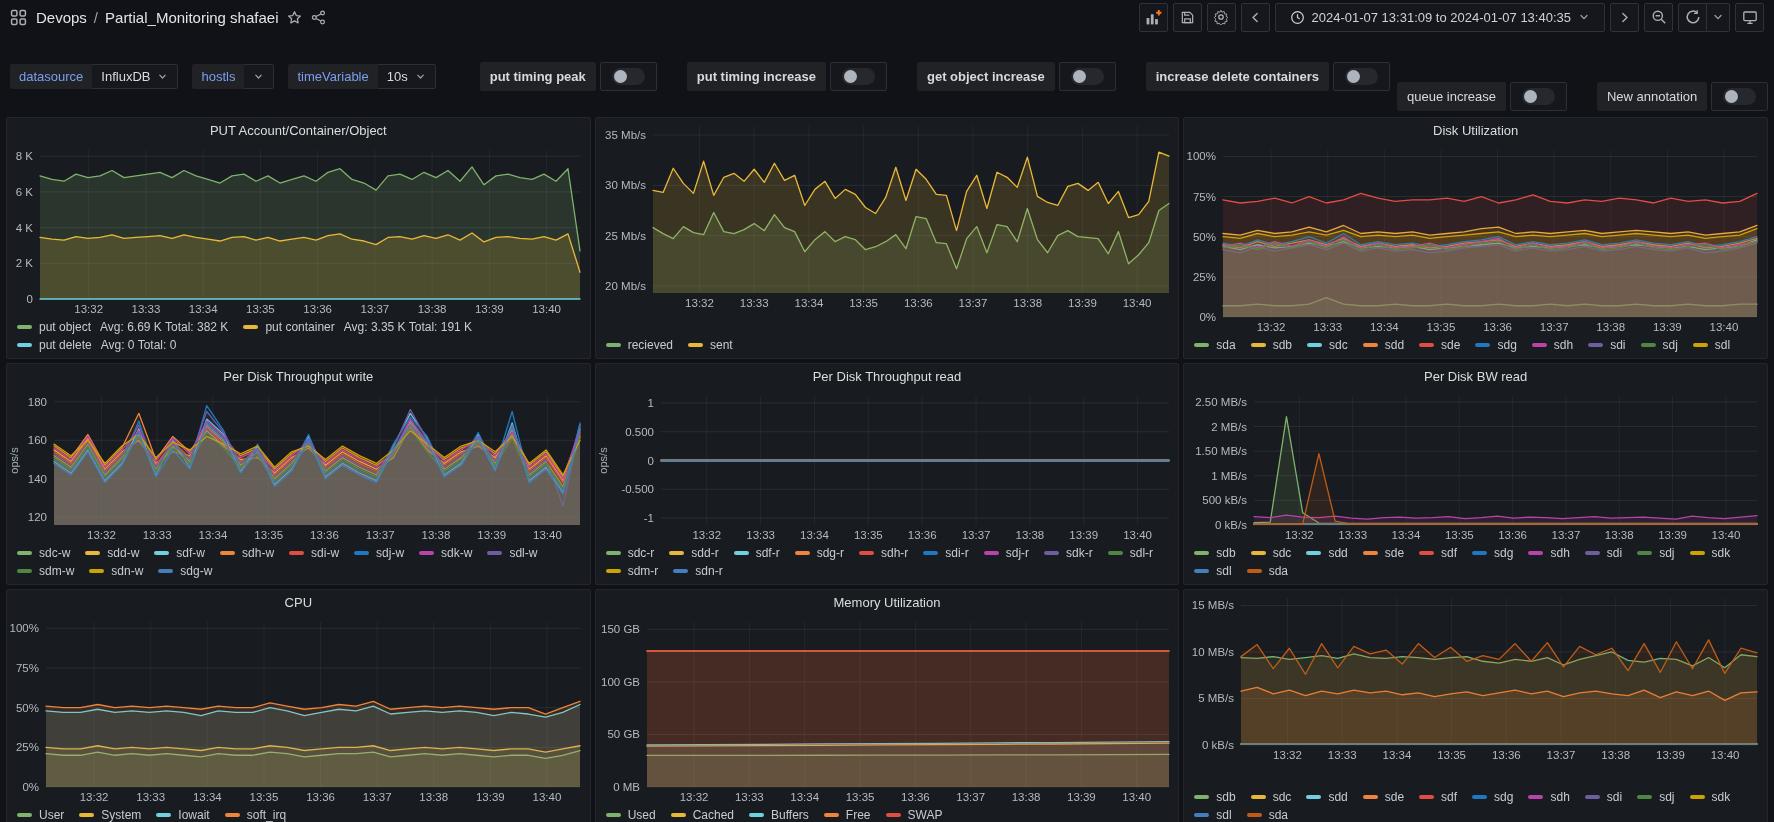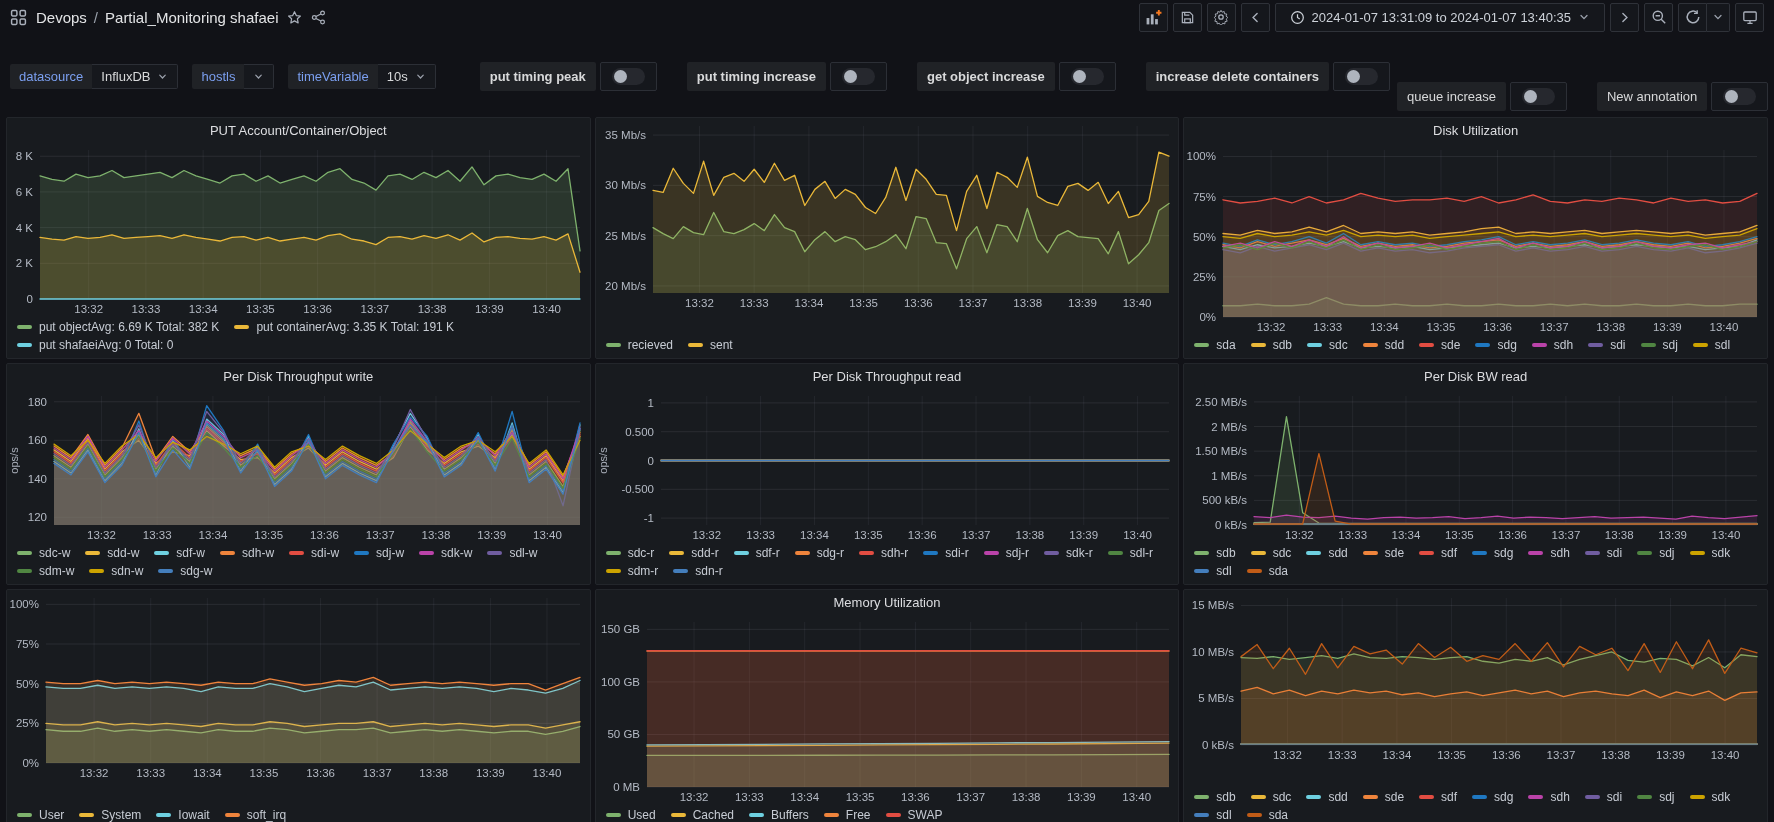--- a/index.html
+++ b/index.html
@@ -37,21 +37,21 @@
   .panel{background:#181b1f;border:1px solid #23262b;border-radius:2px;display:flex;flex-direction:column;min-width:0;}
   .ptitle{height:24px;display:flex;align-items:center;justify-content:center;gap:5px;font-size:13px;
     font-weight:500;color:#dcdde0;cursor:pointer;flex:none;}
   .ptitle .ic{color:#9aa0ab;}
   .chart{flex:1 1 auto;min-height:0;position:relative;}
   .chart svg{position:absolute;left:0;top:0;}
   .legend{flex:none;display:flex;flex-wrap:wrap;column-gap:15px;row-gap:2px;padding:1px 10px 5px;
     font-size:12px;color:#c7ccd4;line-height:16px;align-items:flex-start;}
   .litem{display:flex;align-items:center;cursor:pointer;white-space:nowrap;}
   .lbar{width:15px;height:4px;border-radius:2px;margin-right:7px;display:inline-block;flex:none;}
-  .lstats{color:#c7ccd4;}
+  .lstats{margin-left:9px;color:#c7ccd4;}
 </style>
 </head>
 <body>
 
 <div class="nav">
   <div class="nav-left">
     <span class="ic">
       <svg width="17" height="17" viewBox="0 0 16 16" fill="none" stroke="#aab0bb" stroke-width="1.4">
         <rect x="1.5" y="1.5" width="5" height="5" rx="1"></rect>
           <rect x="9.5" y="1.5" width="5" height="5" rx="1"></rect>
@@ -294,21 +294,21 @@
           <span>put object</span>
           <span class="lstats">Avg: 6.69 K  Total: 382 K</span>
         </span>
         <span class="litem">
           <span class="lbar" style="background: rgb(234, 184, 57);"></span>
           <span>put container</span>
           <span class="lstats">Avg: 3.35 K  Total: 191 K</span>
         </span>
         <span class="litem">
           <span class="lbar" style="background: rgb(110, 208, 224);"></span>
-          <span>put shafaei</span>
+          <span>put delete</span>
           <span class="lstats">Avg: 0  Total: 0</span>
         </span>
       </div>
     </div>
     <div class="panel">
       <div class="chart">
         <svg width="583" height="194">
           <line x1="57" x2="573" y1="167.9578313253012" y2="167.9578313253012" stroke="rgba(204,204,220,0.10)" stroke-width="1"></line>
           <text x="50" y="171.9578313253012" text-anchor="end" fill="#b4bac4" font-size="11.5px">20 Mb/s</text>
           <line x1="57" x2="573" y1="117.65662650602408" y2="117.65662650602408" stroke="rgba(204,204,220,0.10)" stroke-width="1"></line>
@@ -758,20 +758,23 @@
           <span class="lbar" style="background: rgb(68, 126, 188);"></span>
           <span>sdl</span>
         </span>
         <span class="litem">
           <span class="lbar" style="background: rgb(193, 92, 23);"></span>
           <span>sda</span>
         </span>
       </div>
     </div>
     <div class="panel">
+      <div class="ptitle">
+        <span>CPU</span>
+      </div>
       <div class="chart">
         <svg width="583" height="192">
           <line x1="39" x2="573" y1="173" y2="173" stroke="rgba(204,204,220,0.10)" stroke-width="1"></line>
           <text x="32" y="177" text-anchor="end" fill="#b4bac4" font-size="11.5px">0%</text>
           <line x1="39" x2="573" y1="133.33653846153845" y2="133.33653846153845" stroke="rgba(204,204,220,0.10)" stroke-width="1"></line>
           <text x="32" y="137.33653846153845" text-anchor="end" fill="#b4bac4" font-size="11.5px">25%</text>
           <line x1="39" x2="573" y1="93.6730769230769" y2="93.6730769230769" stroke="rgba(204,204,220,0.10)" stroke-width="1"></line>
           <text x="32" y="97.6730769230769" text-anchor="end" fill="#b4bac4" font-size="11.5px">50%</text>
           <line x1="39" x2="573" y1="54.00961538461539" y2="54.00961538461539" stroke="rgba(204,204,220,0.10)" stroke-width="1"></line>
           <text x="32" y="58.00961538461539" text-anchor="end" fill="#b4bac4" font-size="11.5px">75%</text>

